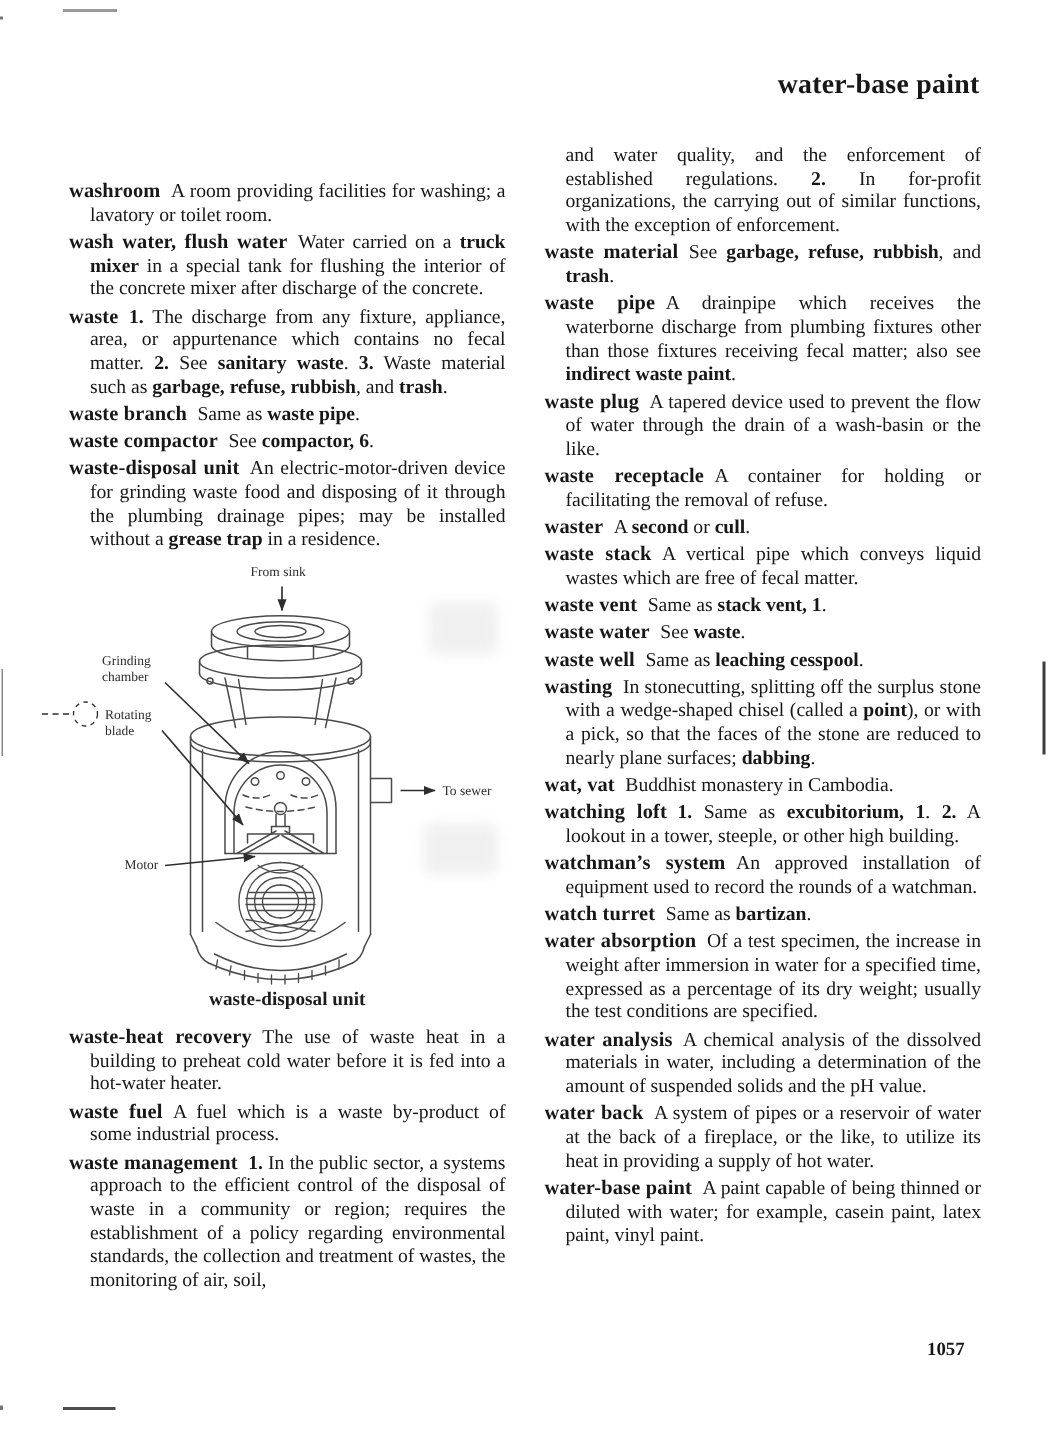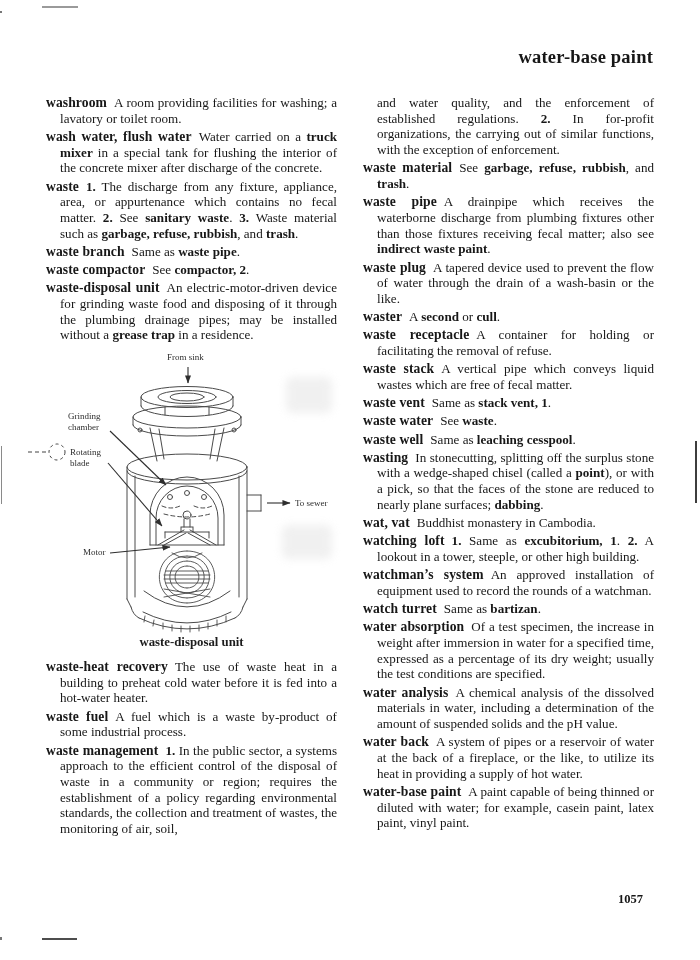--- a/index.html
+++ b/index.html
@@ -4,21 +4,21 @@
 <style>
   html,body{margin:0;padding:0;}
   body{width:700px;height:960px;position:relative;background:#ffffff;
        font-family:"Liberation Serif",serif;color:#171717;overflow:hidden;}
 
   .hdr{position:absolute;top:47px;right:47px;font-size:18.5px;font-weight:700;
        letter-spacing:.2px;}
   .pgnum{position:absolute;top:892px;right:57px;font-size:12.5px;font-weight:700;text-align:center;}
 
   .col{position:absolute;top:95px;width:291px;}
-  #col-left{left:46px;}
+  #col-left{left:46px;margin-top:24px;}
   #col-right{left:363px;}
 
   p.entry{margin:0 0 2.5px 0;font-size:13.1px;line-height:15.7px;
           text-align:justify;padding-left:14px;text-indent:-14px;}
   p.entry.cont{text-indent:0;}
   .term{font-weight:700;font-size:13.6px;padding-right:7px;letter-spacing:.1px;}
   .bd{font-weight:700;}
 
   .figure{position:relative;width:291px;height:302px;margin:6px 0 8px 0;}
   svg.fig{position:absolute;left:0;top:0;overflow:visible;}
@@ -36,21 +36,21 @@
 
 <div class="hdr">water-base paint</div>
 <div class="pgnum">1057</div>
 
 <div class="col" id="col-left">
   <div>
       <p class="entry"><b class="term">washroom</b><span>A room providing facilities for washing; a lavatory or toilet room.</span></p>
       <p class="entry"><b class="term">wash water, flush water</b><span>Water carried on a </span><span class="bd">truck mixer</span><span> in a special tank for flushing the interior of the concrete mixer after discharge of the concrete.</span></p>
       <p class="entry"><b class="term">waste</b><span class="bd">1.</span><span> The discharge from any fixture, appliance, area, or appurtenance which contains no fecal matter. </span><span class="bd">2.</span><span> See </span><span class="bd">sanitary waste</span><span>. </span><span class="bd">3.</span><span> Waste material such as </span><span class="bd">garbage, refuse, rubbish</span><span>, and </span><span class="bd">trash</span><span>.</span></p>
       <p class="entry"><b class="term">waste branch</b><span>Same as </span><span class="bd">waste pipe</span><span>.</span></p>
-      <p class="entry"><b class="term">waste compactor</b><span>See </span><span class="bd">compactor, 2</span><span>.</span></p>
+      <p class="entry"><b class="term">waste compactor</b><span>See </span><span class="bd">compactor, 6</span><span>.</span></p>
       <p class="entry"><b class="term">waste-disposal unit</b><span>An electric-motor-driven device for grinding waste food and disposing of it through the plumbing drainage pipes; may be installed without a </span><span class="bd">grease trap</span><span> in a residence.</span></p>
     </div>
 
   <div class="figure">
     <svg class="fig" width="291" height="284" viewBox="0 0 291 284">
       <defs>
         <marker id="ah" viewBox="0 0 8 6" refX="7.5" refY="3" markerWidth="7.5" markerHeight="5.5" orient="auto">
           <path d="M0,0 L8,3 L0,6 Z" fill="#2e2e2e"></path>
         </marker>
       </defs>
@@ -140,22 +140,22 @@
       <p class="entry"><b class="term">waste management</b><span class="bd">1.</span><span> In the public sector, a systems approach to the efficient control of the disposal of waste in a community or region; requires the establishment of a policy regarding environmental standards, the collection and treatment of wastes, the monitoring of air, soil,</span></p>
     </div>
 </div>
 
 <div class="col" id="col-right">
   <div>
       <p class="entry cont"><span>and water quality, and the enforcement of established regulations. </span><span class="bd">2.</span><span> In for-profit organizations, the carrying out of similar functions, with the exception of enforcement.</span></p>
       <p class="entry"><b class="term">waste material</b><span>See </span><span class="bd">garbage, refuse, rubbish</span><span>, and </span><span class="bd">trash</span><span>.</span></p>
       <p class="entry"><b class="term">waste pipe</b><span>A drainpipe which receives the waterborne discharge from plumbing fixtures other than those fixtures receiving fecal matter; also see </span><span class="bd">indirect waste paint</span><span>.</span></p>
       <p class="entry"><b class="term">waste plug</b><span>A tapered device used to prevent the flow of water through the drain of a wash-basin or the like.</span></p>
+      <p class="entry"><b class="term">waste receptacle</b><span>A container for holding or facilitating the removal of refuse.</span></p>
       <p class="entry"><b class="term">waster</b><span>A </span><span class="bd">second</span><span> or </span><span class="bd">cull</span><span>.</span></p>
-      <p class="entry"><b class="term">waste receptacle</b><span>A container for holding or facilitating the removal of refuse.</span></p>
       <p class="entry"><b class="term">waste stack</b><span>A vertical pipe which conveys liquid wastes which are free of fecal matter.</span></p>
       <p class="entry"><b class="term">waste vent</b><span>Same as </span><span class="bd">stack vent, 1</span><span>.</span></p>
       <p class="entry"><b class="term">waste water</b><span>See </span><span class="bd">waste</span><span>.</span></p>
       <p class="entry"><b class="term">waste well</b><span>Same as </span><span class="bd">leaching cesspool</span><span>.</span></p>
       <p class="entry"><b class="term">wasting</b><span>In stonecutting, splitting off the surplus stone with a wedge-shaped chisel (called a </span><span class="bd">point</span><span>), or with a pick, so that the faces of the stone are reduced to nearly plane surfaces; </span><span class="bd">dabbing</span><span>.</span></p>
       <p class="entry"><b class="term">wat, vat</b><span>Buddhist monastery in Cambodia.</span></p>
       <p class="entry"><b class="term">watching loft</b><span class="bd">1.</span><span> Same as </span><span class="bd">excubitorium, 1</span><span>. </span><span class="bd">2.</span><span> A lookout in a tower, steeple, or other high building.</span></p>
       <p class="entry"><b class="term">watchman’s system</b><span>An approved installation of equipment used to record the rounds of a watchman.</span></p>
       <p class="entry"><b class="term">watch turret</b><span>Same as </span><span class="bd">bartizan</span><span>.</span></p>
       <p class="entry"><b class="term">water absorption</b><span>Of a test specimen, the increase in weight after immersion in water for a specified time, expressed as a percentage of its dry weight; usually the test conditions are specified.</span></p>

